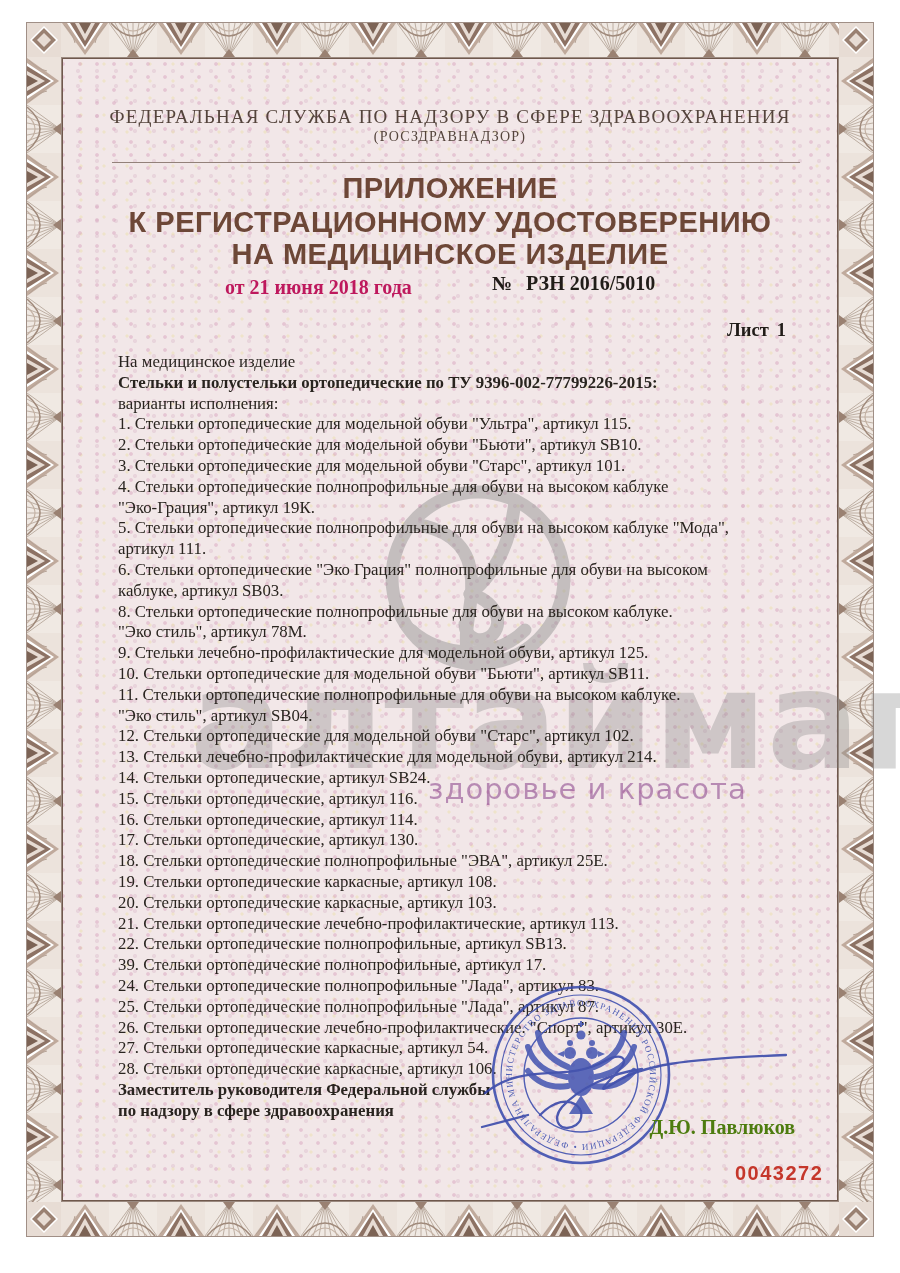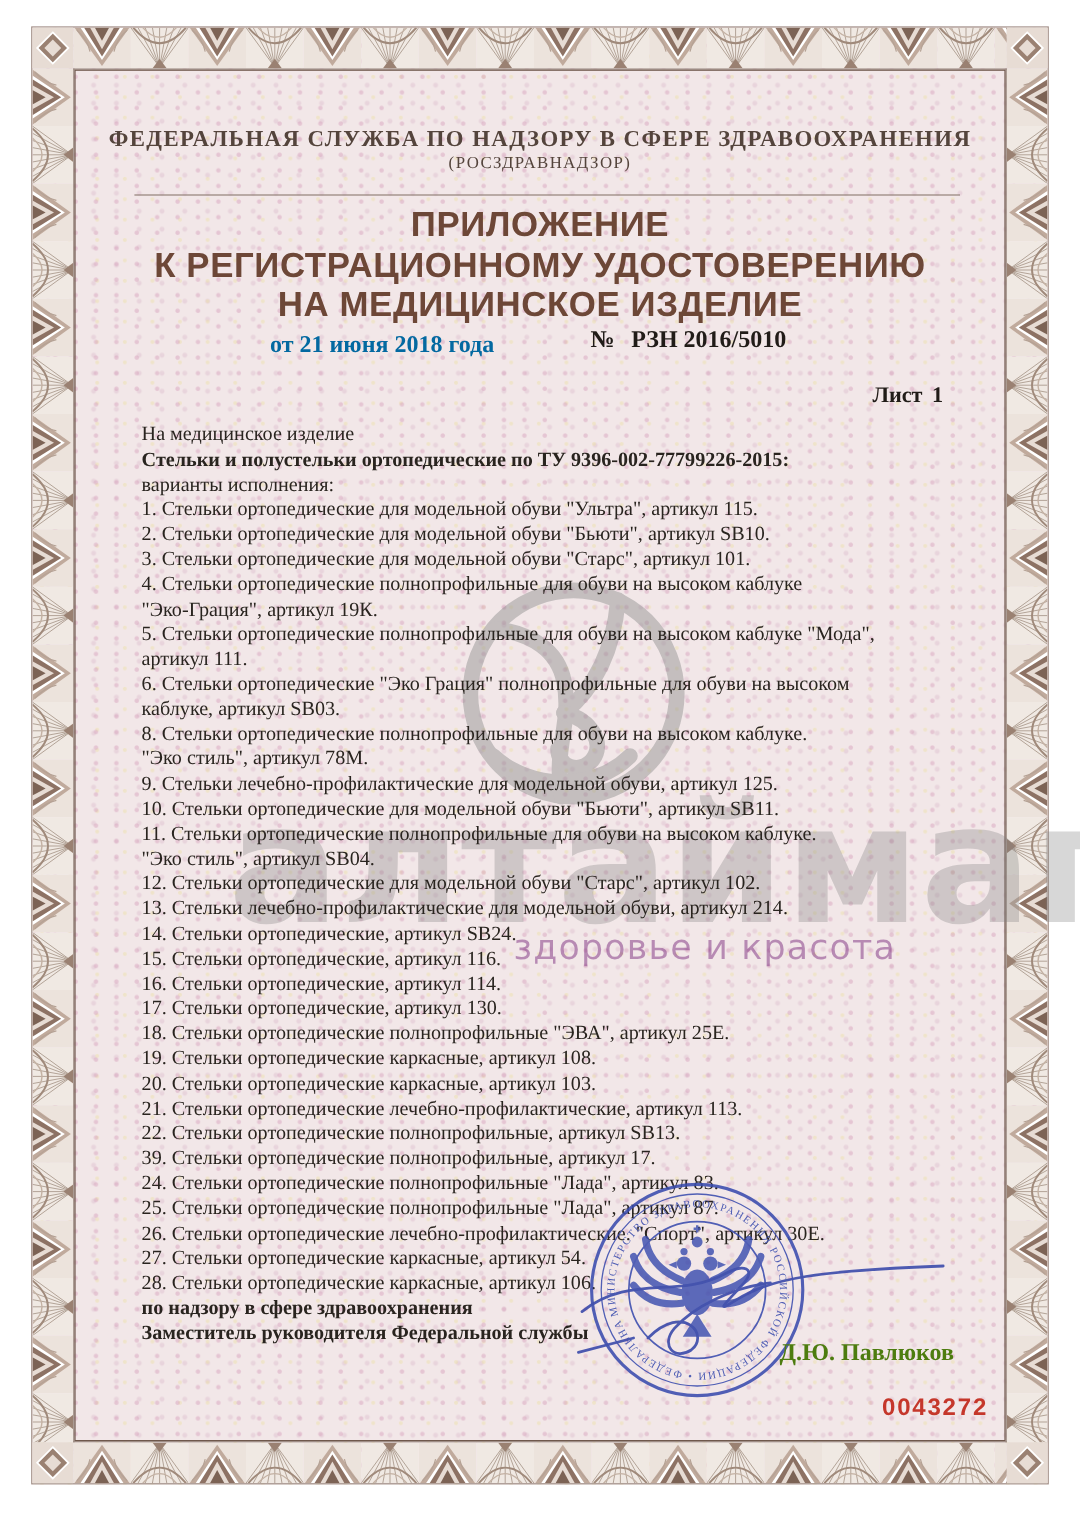--- a/index.html
+++ b/index.html
@@ -33,28 +33,28 @@
   .rot-right svg{transform:rotate(90deg);}
   .rot-left svg{transform:rotate(-90deg);}
   .corner{position:absolute;width:34px;height:34px;background:#e7dcd4;}
   .corner svg{display:block;}
   .c-tl{top:0;left:0;} .c-tr{top:0;right:0;} .c-bl{bottom:0;left:0;} .c-br{bottom:0;right:0;}
   .inner-line{position:absolute;top:58px;left:62px;right:62px;bottom:72px;
     border:1.5px solid #6f584c;z-index:1;}
   
   .agency{position:absolute;left:63px;right:63px;text-align:center;
     color:#54443c;letter-spacing:1.2px;z-index:2;}
-  .agency-1{top:106px;font-size:19px;font-weight:bold;}
+  .agency-1{top:106px;font-size:19px;}
   .agency-2{top:129px;font-size:14px;}
   .head-rule{position:absolute;top:162px;left:112px;right:100px;border-top:1px solid #93817a;z-index:2;}
   .doc-title{position:absolute;left:63px;right:63px;text-align:center;
     font-family:"Liberation Sans", sans-serif;font-weight:bold;color:#6d4737;
     font-size:29px;letter-spacing:.5px;z-index:2;}
   .t1{top:172px;} .t2{top:206px;} .t3{top:238px;}
-  .issue-date{position:absolute;left:225px;top:276px;font-size:20px;font-weight:bold;color:#0369a1;z-index:2;}
+  .issue-date{position:absolute;left:225px;top:276px;font-size:20px;font-weight:bold;color:#be185d;z-index:2;}
   .reg-number{position:absolute;left:492px;top:272px;font-size:20px;font-weight:bold;color:#211c18;z-index:2;}
   .reg-number .no-sign{margin-right:14px;}
   .sheet{position:absolute;left:727px;top:320px;font-size:18.5px;font-weight:bold;color:#211c18;z-index:2;}
   .sheet .sheet-no{margin-left:8px;}
   
   .body-text{position:absolute;left:118px;top:352px;width:682px;
     font-size:16.8px;line-height:20.8px;color:#29241f;z-index:2;}
   .bold-line{font-weight:bold;}
   .list-item{white-space:pre-line;}
   .footer-line{font-weight:bold;}
@@ -1252,22 +1252,22 @@
       <div class="list-item">20. Стельки ортопедические каркасные, артикул 103.</div>
       <div class="list-item">21. Стельки ортопедические лечебно-профилактические, артикул 113.</div>
       <div class="list-item">22. Стельки ортопедические полнопрофильные, артикул SB13.</div>
       <div class="list-item">39. Стельки ортопедические полнопрофильные, артикул 17.</div>
       <div class="list-item">24. Стельки ортопедические полнопрофильные "Лада", артикул 83.</div>
       <div class="list-item">25. Стельки ортопедические полнопрофильные "Лада", артикул 87.</div>
       <div class="list-item">26. Стельки ортопедические лечебно-профилактические. "Спорт", артикул 30Е.</div>
       <div class="list-item">27. Стельки ортопедические каркасные, артикул 54.</div>
       <div class="list-item">28. Стельки ортопедические каркасные, артикул 106.</div>
     </div>
+  <div class="footer-line">Заместитель руководителя Федеральной службы</div>
   <div class="footer-line">по надзору в сфере здравоохранения</div>
-  <div class="footer-line">Заместитель руководителя Федеральной службы</div>
 </div>
 
 <div class="signer-name">Д.Ю. Павлюков</div>
 <div class="serial">0043272</div>
 
 <svg class="stamp-wrap" width="340" height="230" viewBox="0 0 340 230" xmlns="http://www.w3.org/2000/svg">
   <g stroke="#3a4cae" fill="none">
     <circle cx="111" cy="110" r="88" stroke-width="2.6"></circle>
     <circle cx="111" cy="110" r="80" stroke-width="1.1"></circle>
     <circle cx="111" cy="110" r="57" stroke-width="1.4"></circle>

